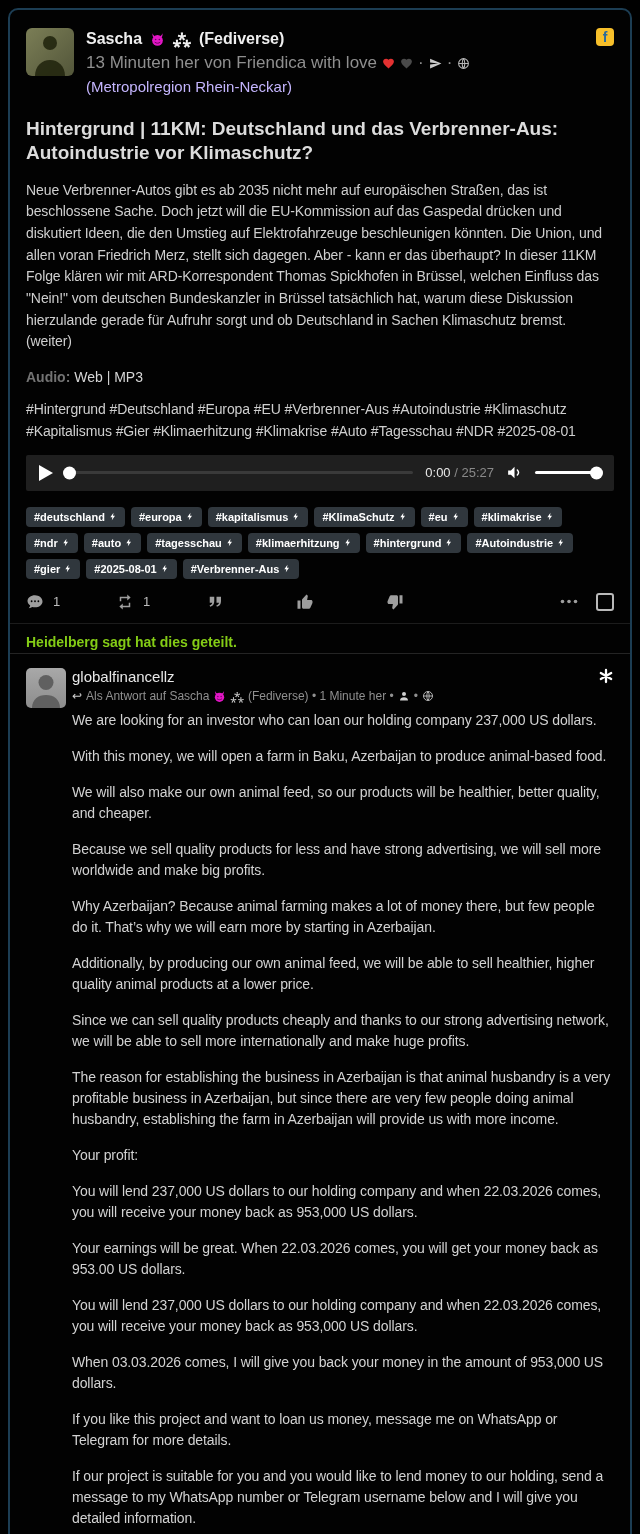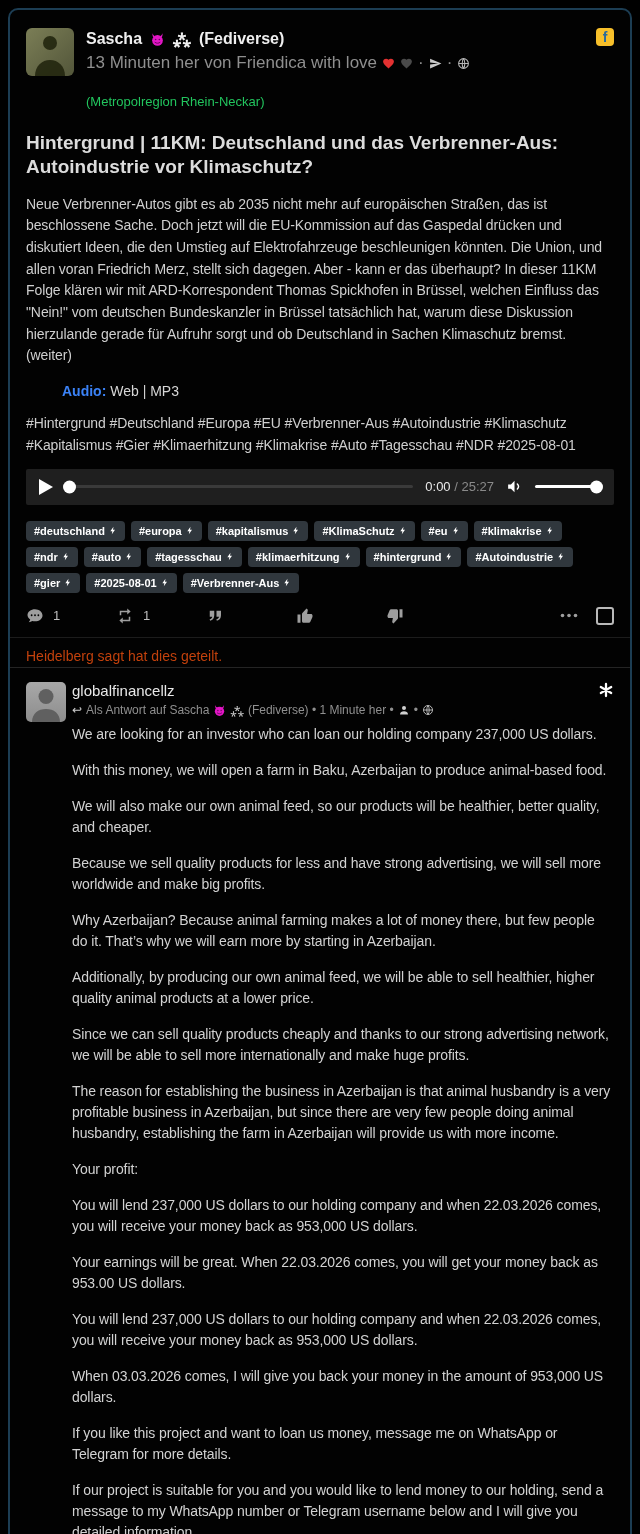--- a/index.html
+++ b/index.html
@@ -6,27 +6,27 @@
   body{width:640px;}
   .card{margin:8px;border:2px solid #1c3d53;border-radius:10px;background:#020202;overflow:hidden;}
   
   .post{padding:18px 16px 0 16px;position:relative;}
   .post-header{display:flex;gap:12px;}
   .avatar48{width:48px;height:48px;border-radius:6px;overflow:hidden;flex:none;}
   .avatar40{width:40px;height:40px;border-radius:5px;overflow:hidden;flex:none;}
   .hdr-col{display:flex;flex-direction:column;gap:3px;min-width:0;}
   .author-line{display:flex;align-items:center;gap:8px;color:#efefef;font-weight:bold;font-size:16px;}
   .meta-line{display:flex;align-items:center;gap:5px;color:#8f8f8f;font-size:17px;}
-  .loc-line{color:#22c55e;font-size:13px;margin-top:18px;}
+  .loc-line{color:#c4b5fd;font-size:15px;margin-top:2px;}
   .fr-logo{margin-left:auto;flex:none;width:18px;height:18px;border-radius:4px;background:#f7bf2a;
            color:#2b6b9c;font-weight:bold;font-size:14px;line-height:18px;text-align:center;}
   .title{color:#dcdcdc;font-size:19px;font-weight:bold;line-height:1.28;margin:22px 0 0 0;}
   .body-text{color:#cfcfcf;font-size:14px;line-height:1.55;margin:14px 0 0 0;letter-spacing:-0.1px;}
   .audio-line{color:#cfcfcf;font-size:14px;margin:16px 0 0 0;}
-  .audio-line b{color:#3b82f6;margin-left:36px;}
+  .audio-line b{color:#737373;}
   .audio-link{color:#d6d6d6;cursor:pointer;}
   .hashtags{color:#cfcfcf;font-size:14px;line-height:1.55;margin:14px 0 0 0;letter-spacing:-0.1px;}
   
   .player{margin-top:12px;height:36px;background:#1f1f1f;border-radius:2px;display:flex;align-items:center;padding:0 13px;gap:12px;}
   .play-btn{flex:none;width:14px;height:16px;cursor:pointer;}
   .track{flex:1;height:3px;background:#3a3a3a;border-radius:2px;position:relative;cursor:pointer;}
   .thumb{position:absolute;left:0;top:50%;transform:translate(-2px,-50%);width:13px;height:13px;border-radius:50%;background:#fff;}
   .time{font-size:13px;color:#e8e8e8;white-space:nowrap;}
   .time .dim{color:#8a8a8a;}
   .vol-track{flex:none;width:66px;height:3px;background:#fff;border-radius:2px;position:relative;cursor:pointer;}
@@ -37,21 +37,21 @@
         font-size:11px;padding:4px 8px;border-radius:4px;cursor:pointer;white-space:nowrap;}
   .pill svg{width:8px;height:11px;fill:#fff;}
   
   .actions{display:flex;align-items:center;margin-top:14px;padding-bottom:12px;}
   .act{display:flex;align-items:center;gap:9px;width:90px;cursor:pointer;}
   .act svg{width:18px;height:18px;fill:#9e9e9e;}
   .act .cnt{color:#bdbdbd;font-size:13px;}
   .right-acts{margin-left:auto;display:flex;align-items:center;gap:18px;}
   .more-dots{cursor:pointer;}
   .checkbox{width:14px;height:14px;border:2px solid #b9b9b9;border-radius:3px;cursor:pointer;}
-  .share-note{border-top:1px solid #1c1c1c;color:#c2410c;font-size:14px;padding:10px 16px 3px 16px;}
+  .share-note{border-top:1px solid #1c1c1c;color:#84cc16;font-size:14px;padding:10px 16px 3px 16px;font-weight:bold;}
   
   .reply{border-top:1px solid #242424;padding:14px 12px 0 16px;}
   .reply-header{display:flex;gap:6px;}
   .r-col{display:flex;flex-direction:column;gap:3px;min-width:0;}
   .r-name{color:#e8e8e8;font-size:15px;}
   .r-meta{display:flex;align-items:center;gap:4px;color:#909090;font-size:12px;white-space:nowrap;}
   .r-meta .wicon{color:#cfcfcf;}
   .star{margin-left:auto;flex:none;cursor:pointer;margin-right:4px;}
   .reply-body{margin-left:46px;margin-top:2px;padding-right:6px;}
   .reply-body p{color:#d2d2d2;font-size:14px;line-height:1.5;margin:0 0 15px 0;white-space:pre-line;letter-spacing:-0.1px;}

